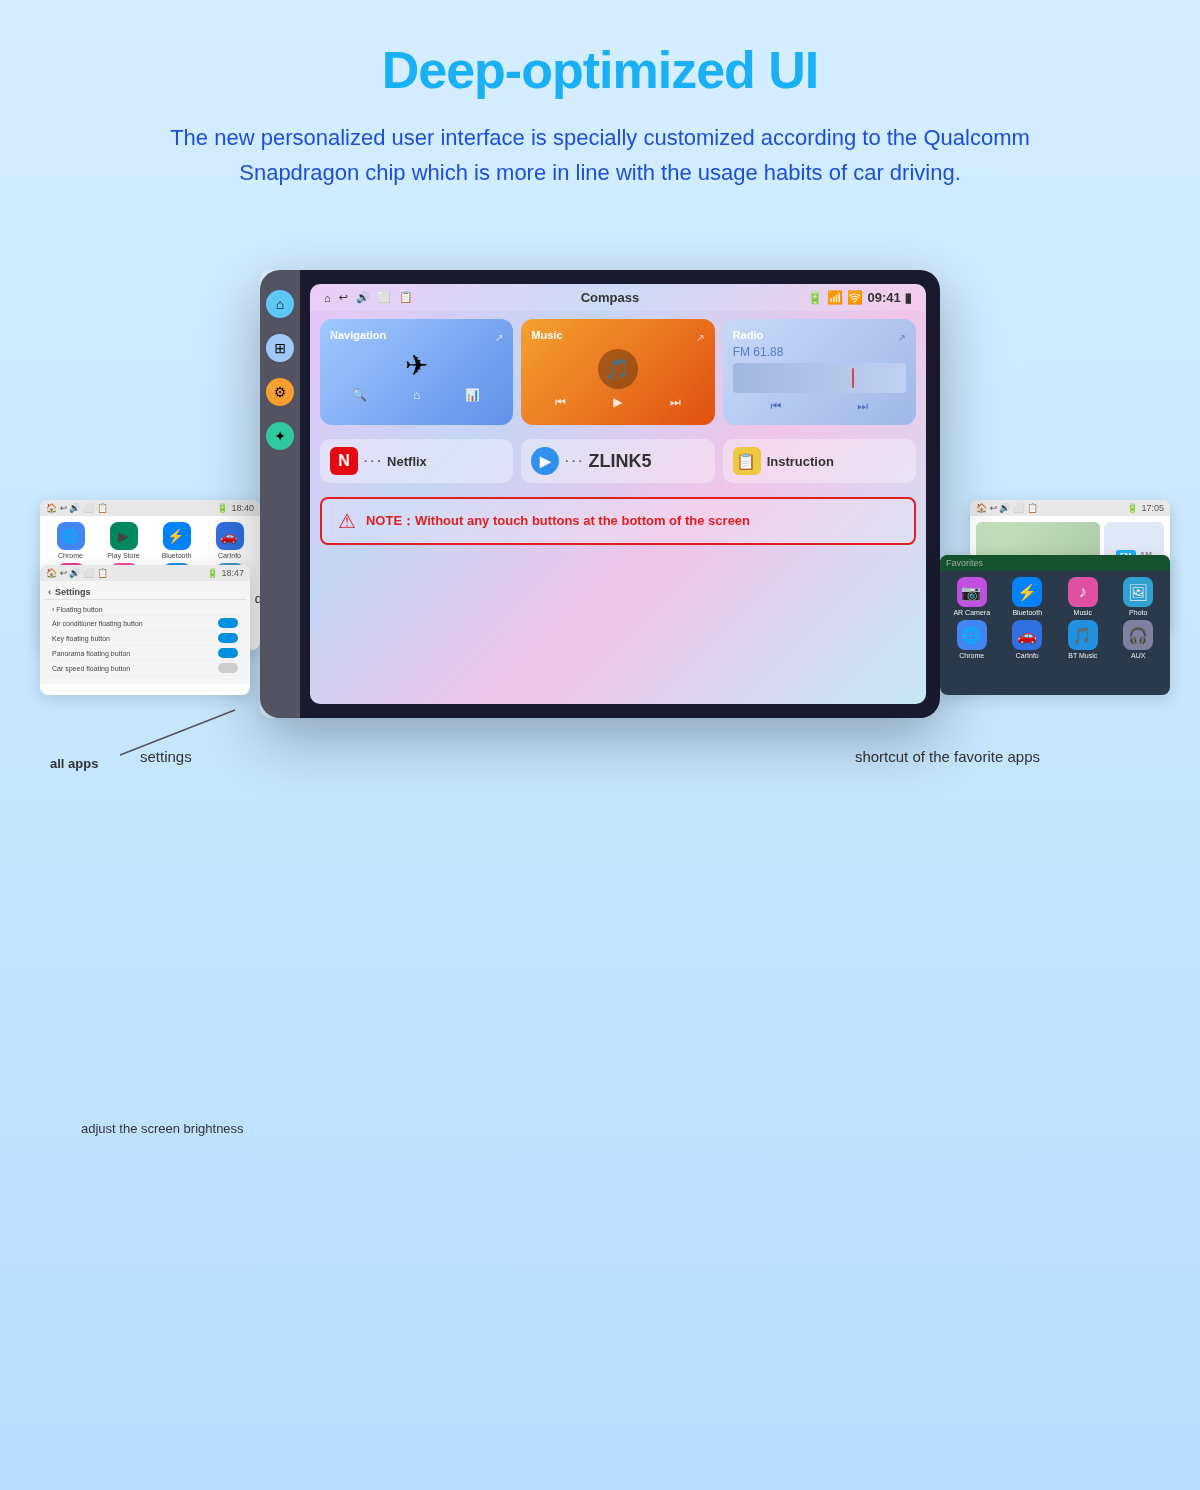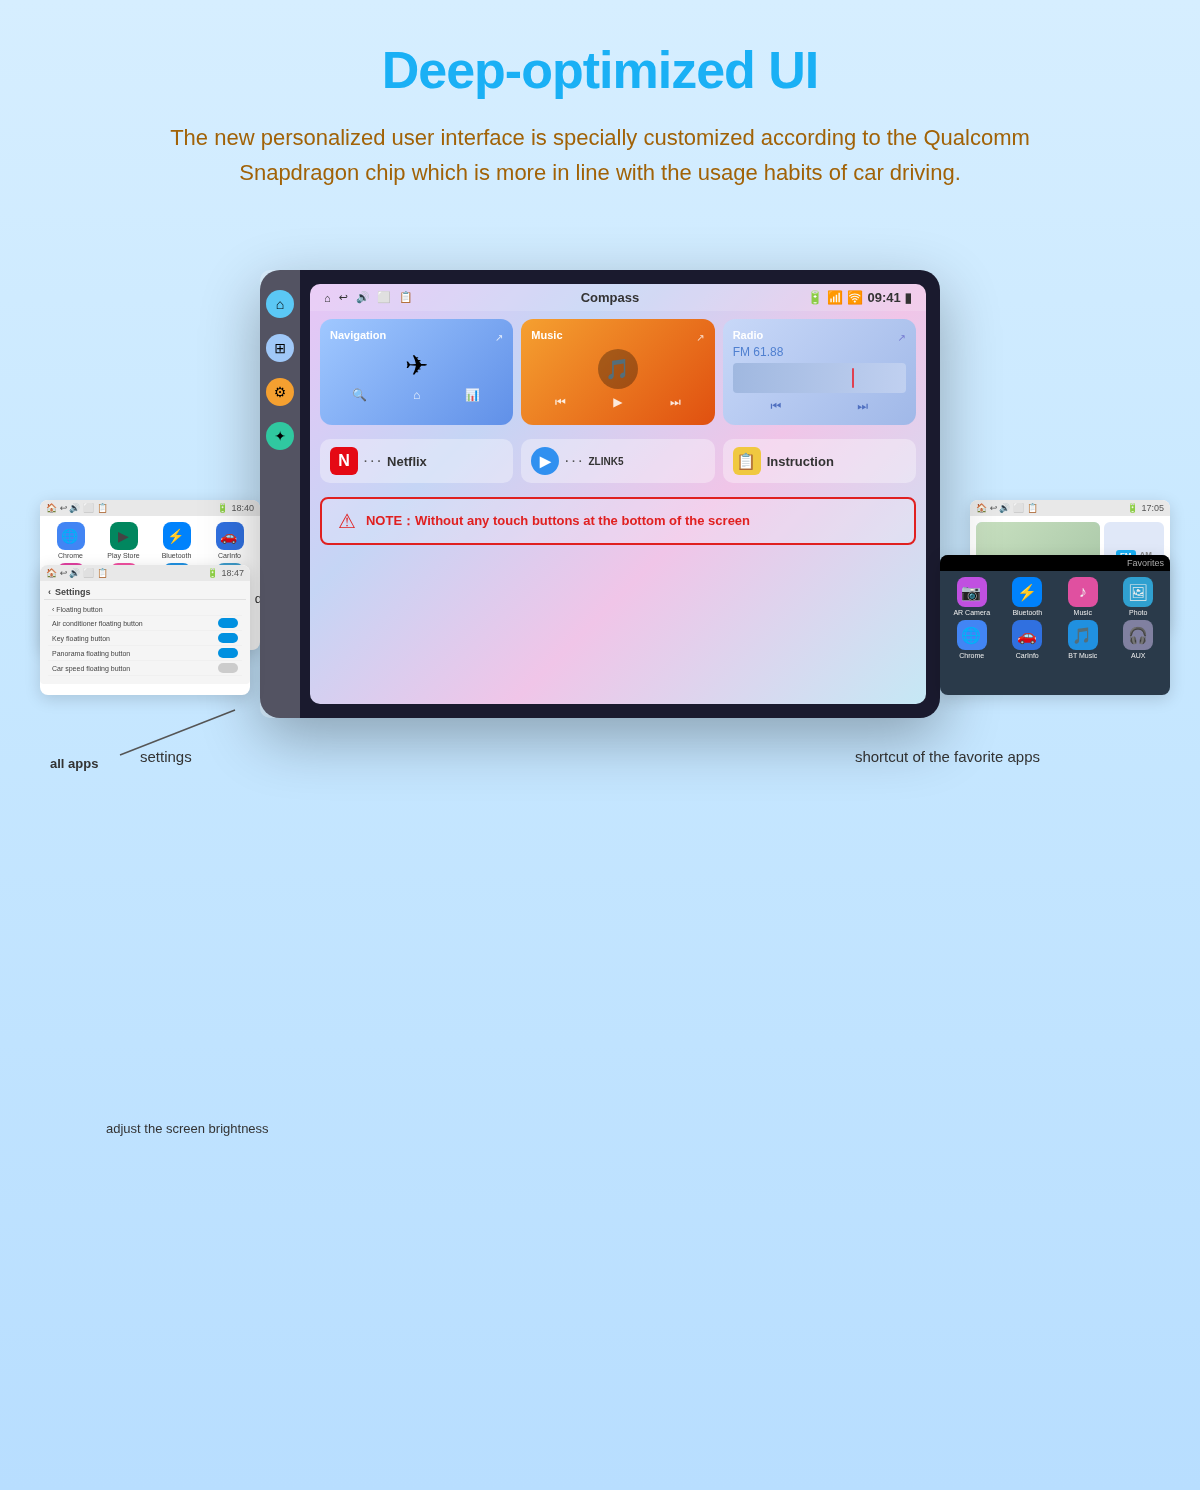--- a/index.html
+++ b/index.html
@@ -17,21 +17,21 @@
       font-size: 52px;
       font-weight: 900;
       color: #1ab0f5;
       letter-spacing: -1px;
     }
 
     .subtitle {
       text-align: center;
       padding: 0 120px 30px;
       font-size: 22px;
-      color: #a16207;
+      color: #1d4ed8;
       line-height: 1.6;
     }
 
     
     .main-area {
       position: relative;
       width: 100%;
       padding: 20px 60px 60px;
     }
 
@@ -457,23 +457,22 @@
       justify-content: center;
       font-size: 16px;
       background: rgba(255,255,255,0.15);
     }
 
     .mini-favapps {
       background: #2a3a4a;
     }
 
     .mini-favapps .mini-screen-header {
-      background: #000000;
+      background: #14532d;
       color: #aaa;
-      justify-content: flex-end;
     }
   </style>
 </head>
 <body>
 
 <h1 class="page-title">Deep-optimized UI</h1>
 <p class="subtitle">The new personalized user interface is specially customized according to the Qualcomm Snapdragon chip which is more in line with the usage habits of car driving.</p>
 
 <div class="main-area">
 
@@ -679,37 +678,37 @@
 
         <div class="bottom-apps">
           <div class="bottom-app">
             <div style="width:28px;height:28px;background:#e50914;border-radius:6px;display:flex;align-items:center;justify-content:center;font-size:16px;color:#fff;font-weight:900;">N</div>
             <span style="font-size:11px;color:#555;">· · ·</span>
             <span style="font-size:13px;color:#333;font-weight:600;">Netflix</span>
           </div>
           <div class="bottom-app">
             <div style="width:28px;height:28px;background:#3090f0;border-radius:50%;display:flex;align-items:center;justify-content:center;font-size:14px;color:#fff;">▶</div>
             <span style="font-size:11px;color:#555;">· · ·</span>
-            <span style="font-size:10px;color:#333;font-weight:600;">ZLINK5</span>
+            <span style="font-size:18px;color:#333;font-weight:600;">ZLINK5</span>
           </div>
           <div class="bottom-app">
             <div style="width:28px;height:28px;background:#f0c840;border-radius:6px;display:flex;align-items:center;justify-content:center;font-size:16px;">📋</div>
             <span style="font-size:13px;color:#333;font-weight:600;">Instruction</span>
           </div>
         </div>
 
         <div class="note-box">
           <span style="font-size:20px;color:#e02020;">⚠</span>
           <span class="note-text">NOTE：Without any touch buttons at the bottom of the screen</span>
         </div>
       </div>
     </div>
   </div>
 
-  <div class="annotation" style="left:106px; top:900px; text-align:center;">
+  <div class="annotation" style="left:81px; top:900px; text-align:center;">
     <span>adjust the
 screen brightness</span>
   </div>
 
   <div class="mini-screen mini-settings" style="bottom:130px; left:40px; width:210px; height:130px;">
     <div class="mini-screen-header">
       <span>🏠 ↩ 🔊 ⬜ 📋</span>
       <span>🔋 18:47</span>
     </div>
     <div style="padding:4px;background:#f5f5f5;border-radius:0 0 4px 4px;">

